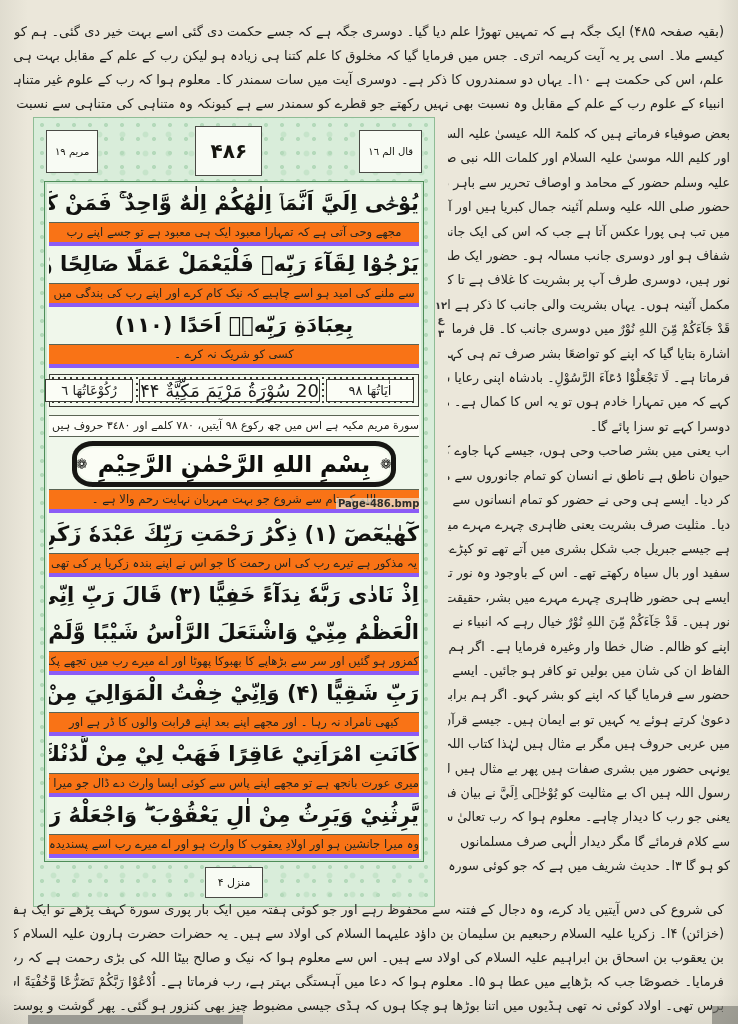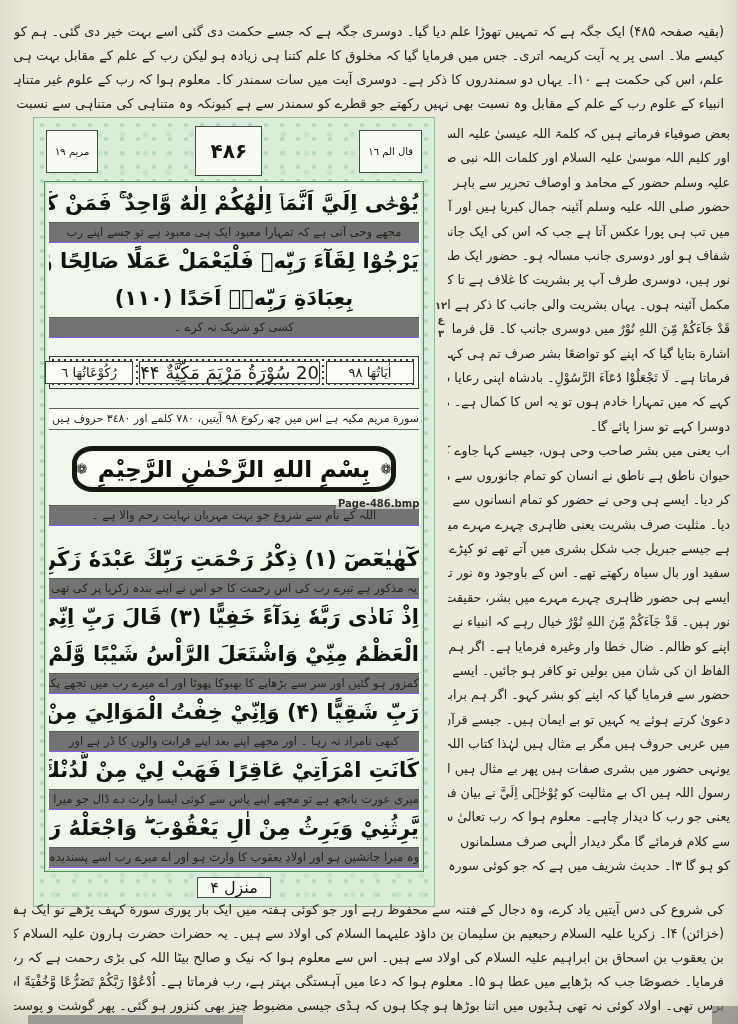--- a/index.html
+++ b/index.html
@@ -42,21 +42,21 @@
     padding:2px 2px 5px 2px;}
   .hbox{background:#f8fbf4;border:1px solid #4a4a45;padding:15px 8px;font-size:10px;
     color:#15150f;white-space:nowrap;}
   .hbox.pagenum{font-size:20px;font-weight:700;padding:12px 14px;letter-spacing:2px;}
   .frame-inner{flex:1;border:1px solid #4e8d58;box-shadow:0 0 0 2px #cfe7d2 inset;
     background:#f0f7eb;padding:3px 4px;display:flex;flex-direction:column;
     justify-content:space-between;direction:rtl;}
   .ayah{font-size:21px;line-height:37px;font-weight:700;text-align:center;color:#121210;
     white-space:nowrap;overflow:hidden;}
   .tarjuma{font-size:11.5px;line-height:19px;text-align:center;color:#26261f;
-    background:#737373;border-top:1px solid #5a6354;border-bottom:1px solid #8b5cf6;
+    background:#f97316;border-top:1px solid #5a6354;border-bottom:4px solid #8b5cf6;
     white-space:nowrap;overflow:hidden;}
 
   
   .surah-band{margin:3px 0;border:1px solid #3b3b35;padding:4px;position:relative;
     background-image:radial-gradient(circle,#3b3b35 1px,rgba(0,0,0,0) 1.5px);
     background-size:6px 6px;background-color:#f3f9ef;
     display:flex;direction:rtl;align-items:stretch;gap:6px;}
   .surah-cell{background:#fbfdf6;border:1px solid #3b3b35;display:flex;align-items:center;
     justify-content:center;font-weight:400;white-space:nowrap;}
   .surah-side{flex:0 0 86px;font-size:13px;}
@@ -67,21 +67,21 @@
 
   
   .bismillah{margin:4px 26px 2px 26px;border:2px solid #161613;border-radius:18px/14px;
     background:#fbfdf5;box-shadow:0 0 0 2px #f0f7eb inset,0 0 0 3px #161613;
     display:flex;align-items:center;justify-content:center;gap:10px;
     font-size:23px;font-weight:700;line-height:36px;color:#0e0e0c;white-space:nowrap;}
   .bsm-orn{font-size:14px;line-height:1;}
 
   .manzil-row{text-align:center;padding-top:5px;}
   .manzil{display:inline-block;background:#f8fbf4;border:1px solid #4a4a45;
-    font-size:16px;padding:0 12px;color:#15150f;}
+    font-size:11px;padding:8px 12px;color:#15150f;}
 
   
   .commentary{position:absolute;left:auto;right:8px;top:122px;width:282px;direction:rtl;}
   .commentary .note-line{font-size:12.6px;line-height:24.4px;}
   .margin-note{position:absolute;right:290px;top:300px;width:14px;display:flex;
     flex-direction:column;align-items:center;gap:3px;font-size:10px;color:#333;font-weight:bold;}
 
   .watermark{position:absolute;left:336px;top:498px;font-size:10px;font-weight:700;
     color:#2e2e2a;background:rgba(235,235,225,.7);padding:0 2px;direction:ltr;
     font-family:"DejaVu Sans",sans-serif;letter-spacing:0;text-align:right;}
@@ -107,20 +107,21 @@
 
     <div class="frame-inner">
 
       <div>
           <div class="verse">
           <div class="ayah">يُوْحٰۤى اِلَيَّ اَنَّمَاۤ اِلٰهُكُمْ اِلٰهٌ وَّاحِدٌ ۚ فَمَنْ كَانَ</div>
           <div class="tarjuma">مجھے وحی آتی ہے کہ تمہارا معبود ایک ہی معبود ہے تو جسے اپنے رب</div>
         </div>
           <div class="verse">
           <div class="ayah">يَرْجُوْا لِقَآءَ رَبِّهٖ فَلْيَعْمَلْ عَمَلًا صَالِحًا وَّلَا يُشْرِكْ</div>
+          <div class="tarjuma">سے ملنے کی امید ہو اسے چاہیے کہ نیک کام کرے اور اپنے رب کی بندگی میں</div>
         </div>
           <div class="verse">
           <div class="ayah">بِعِبَادَةِ رَبِّهٖۤ اَحَدًا (۱۱۰)</div>
           <div class="tarjuma">کسی کو شریک نہ کرے ۔</div>
         </div>
         </div>
 
       <div class="surah-band">
         <div class="surah-cell surah-side">اٰيَاتُهَا ٩٨</div>
         <div class="surah-cell surah-center">20 سُوْرَةُ مَرْيَمَ مَكِّيَّةٌ ۴۴</div>

